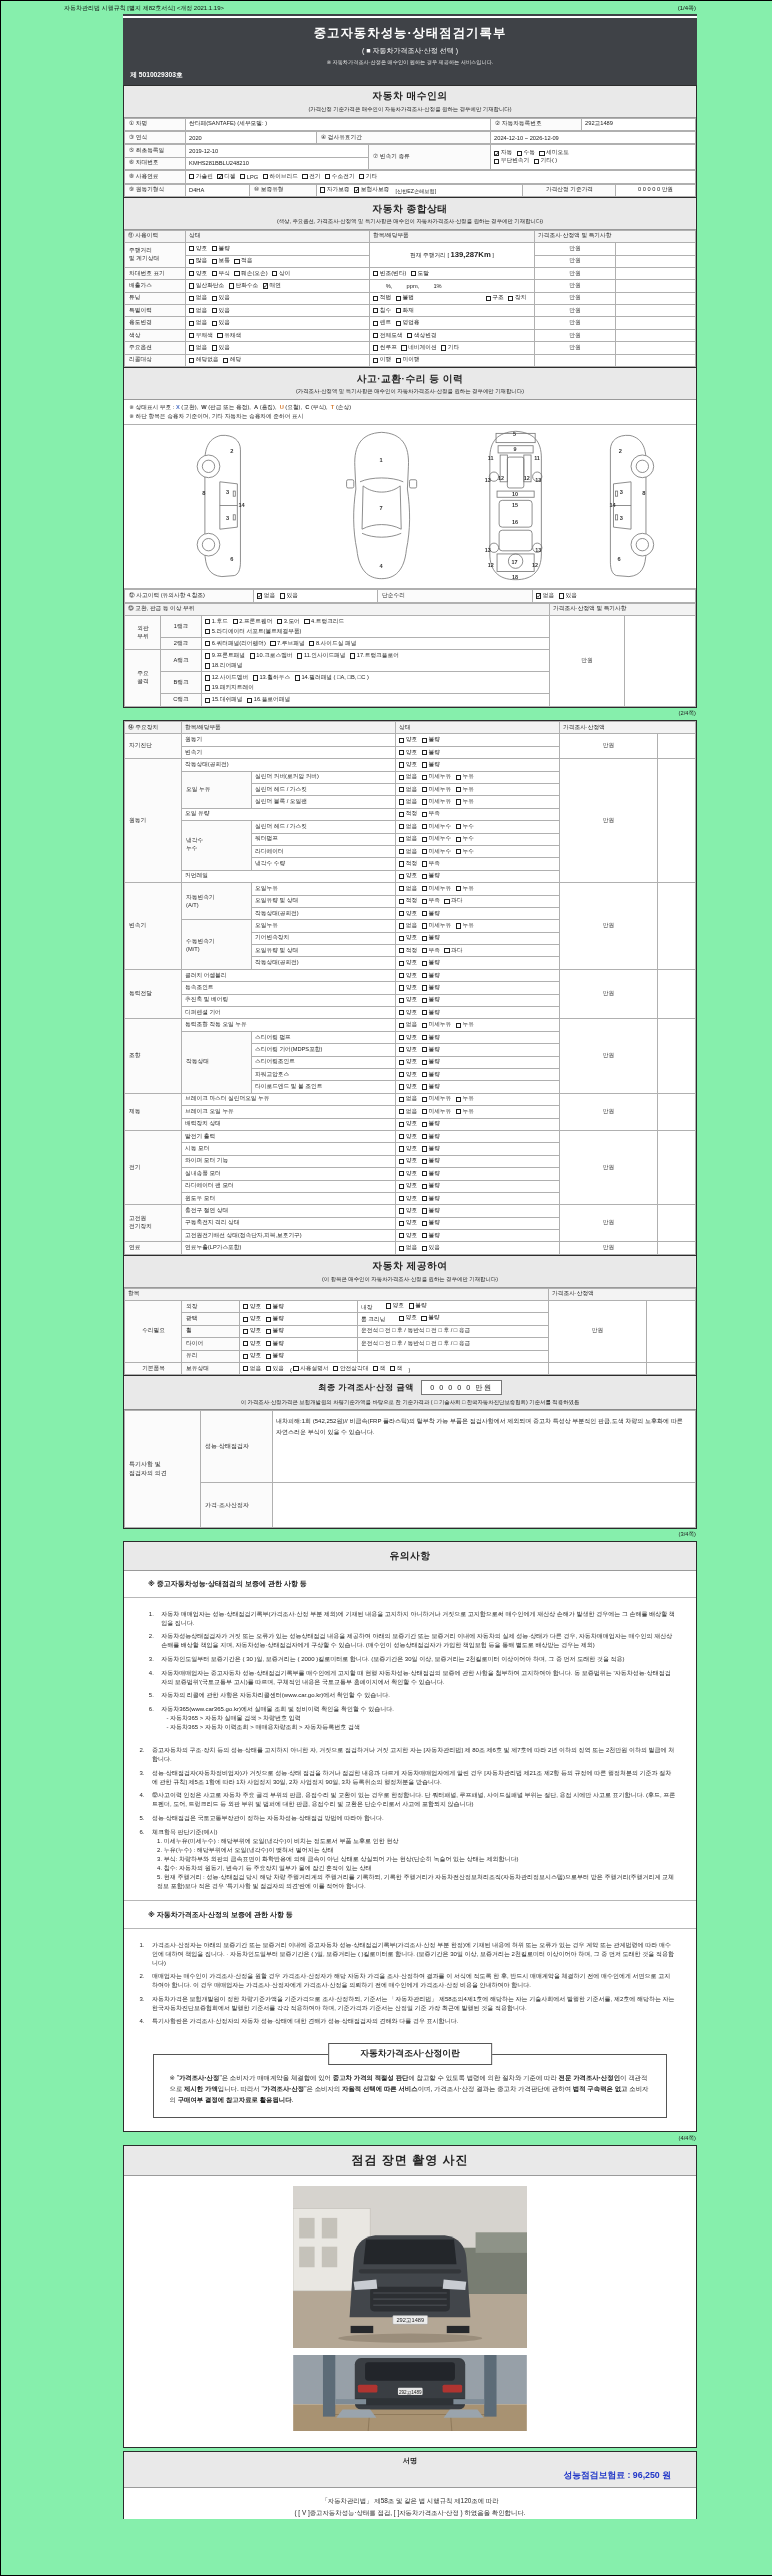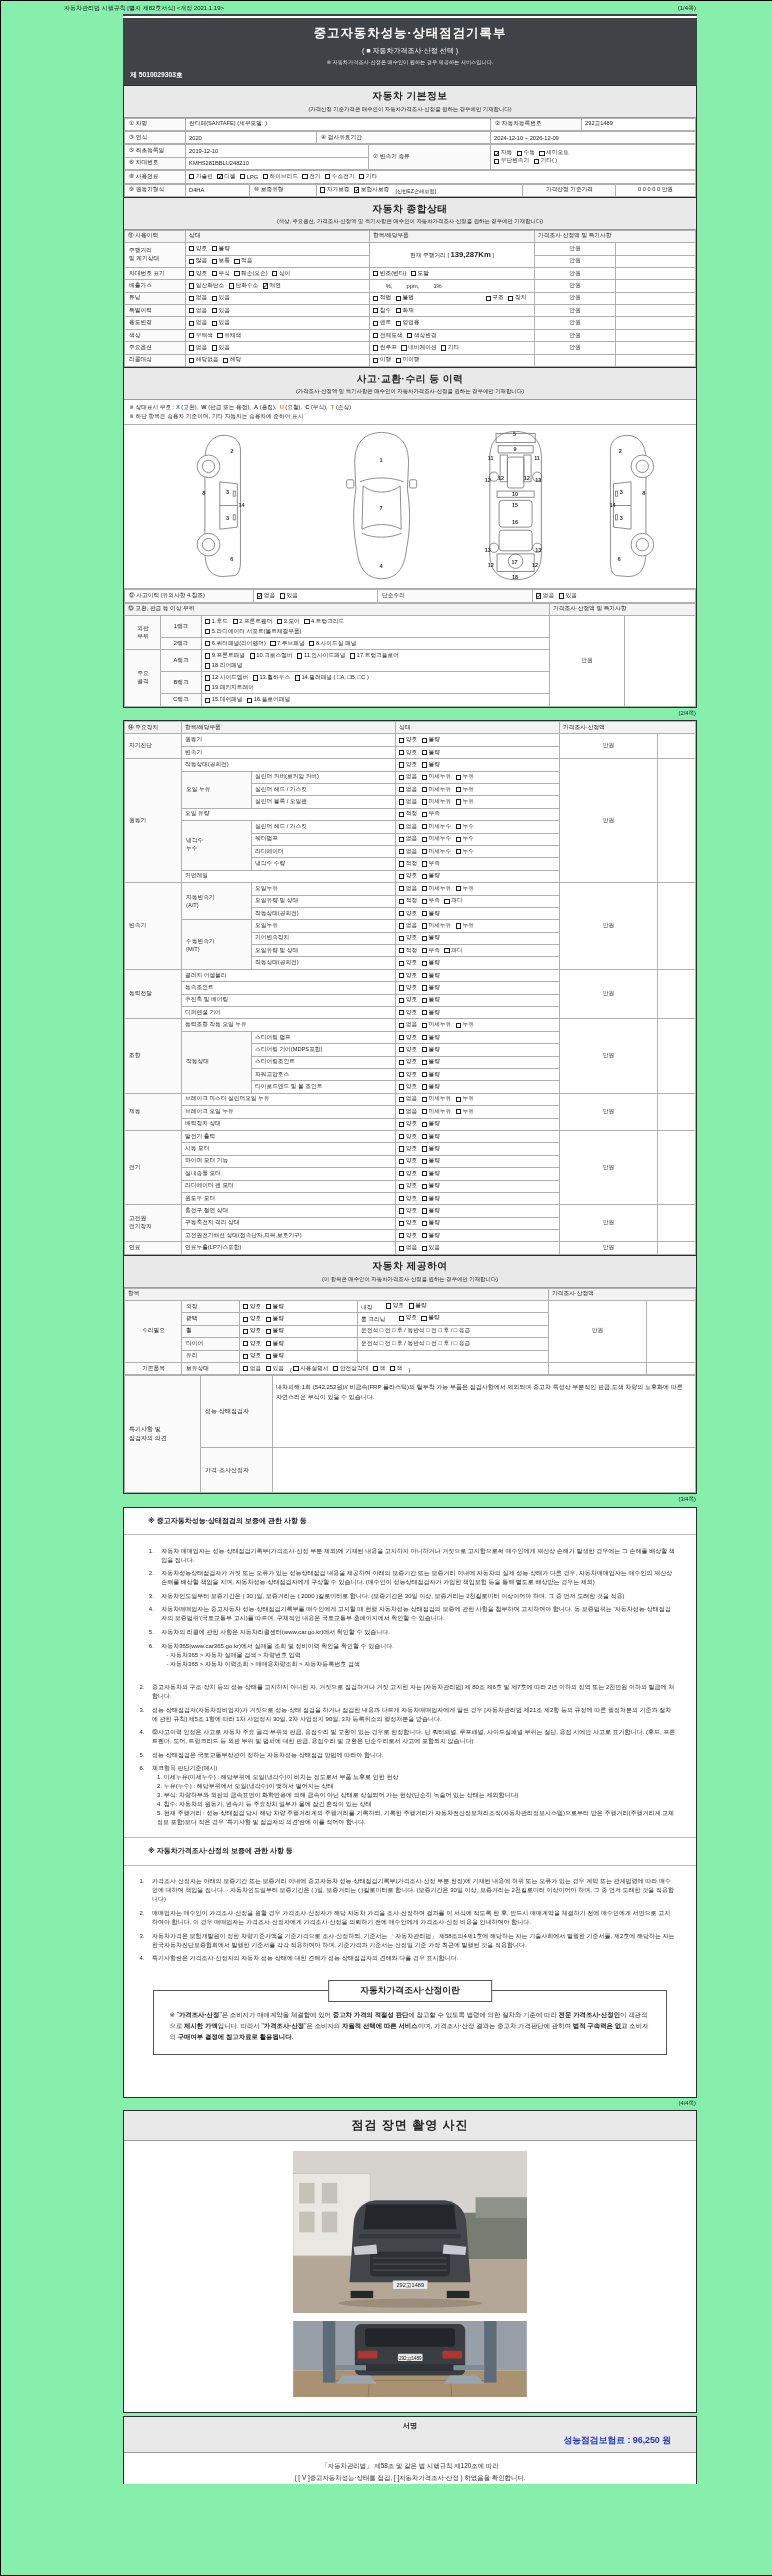--- a/index.html
+++ b/index.html
@@ -82,21 +82,21 @@
     <div class="hl2" data-name="header-rule-gap"></div>
     <div class="dark" data-name="document-header">
       <div class="t" data-name="document-title">중고자동차성능·상태점검기록부</div>
       <div class="s" data-name="document-subtitle">( ■ 자동차가격조사·산정 선택 )</div>
       <div class="n" data-name="document-note">※ 자동차가격조사·산정은 매수인이 원하는 경우 제공하는 서비스입니다.</div>
       <div class="no" data-name="document-number">제 5010029303호</div>
     </div>
 
     <div class="sec" data-name="page1-section">
       <div class="band" data-name="basic-info-band">
-        <div class="t" data-name="basic-info-title">자동차 기본정보</div>
+        <div class="t" data-name="basic-info-title">자동차 매수인의</div>
         <div class="s" data-name="basic-info-subtitle">(가격산정 기준가격은 매수인이 자동차가격조사·산정을 원하는 경우에만 기재합니다)</div>
       </div>
 
       <table data-name="basic-info-table-1">
         <colgroup>
             <col style="width:61px">
             <col style="width:305px">
             <col style="width:91px">
             <col>
           </colgroup>
@@ -1324,20 +1324,27 @@
                 </span><span class="cb" data-name="checkbox-잭">
                   <span class="bx" data-name="checkbox-icon"></span>
                   <span class="lb" data-name="checkbox-label">잭</span>
                 </span> )</td>
               <td class="pc" data-name="price-cell"></td>
               <td class="bc" data-name="remark-cell"></td>
             </tr>
           </tbody>
       </table>
 
+      <div class="finalband" data-name="final-price-band">
+        <div class="row1">
+          <span class="lbl" data-name="final-price-label">최종 가격조사·산정 금액</span>
+          <span class="val" data-name="final-price-value"><span>0  0  0  0  0</span> <span>만원</span></span>
+        </div>
+        <div class="note" data-name="final-price-note">이 가격조사·산정가격은 보험개발원의 차량기준가액을 바탕으로 한 기준가격과 ( □ 기술사회 □ 한국자동차진단보증협회) 기준서를 적용하였음</div>
+      </div>
 
       <table class="opin" data-name="opinions-table">
         <colgroup>
             <col style="width:76px">
             <col style="width:72px">
             <col>
           </colgroup>
         <tbody>
             <tr data-name="table-row">
           <td class="gc" rowspan="2" data-name="opinions-label" style="white-space:pre-line">특기사항 및
@@ -1349,20 +1356,23 @@
           <td class="gc" style="height:45px" data-name="appraiser-label">가격·조사산정자</td>
           <td data-name="appraiser-opinion"></td>
         </tr>
       </tbody>
         </table>
     </div>
 
     <div class="pgmark" data-name="page-number">(3/4쪽)</div>
 
     <div class="sec" style="min-height:591px" data-name="notices-section">
+      <div class="band" data-name="notices-band">
+        <div class="t" style="padding:3.1px 0" data-name="notices-title">유의사항</div>
+      </div>
       <div class="nheadrow" data-name="notices-part1-heading">※ 중고자동차성능·상태점검의 보증에 관한 사항 등</div>
       <div class="nblock" id="notices-part1" data-name="notices-part1-items">
           <div class="ni inner nsub" data-name="notice-item">
             <span class="nn">1.</span>
             <span class="nt">자동차 매매업자는 성능·상태점검기록부(가격조사·산정 부분 제외)에 기재된 내용을 고지하지 아니하거나 거짓으로 고지함으로써 매수인에게 재산상 손해가 발생한 경우에는 그 손해를 배상할 책임을 집니다.</span>
           </div>
           <div class="ni inner nsub" data-name="notice-item">
             <span class="nn">2.</span>
             <span class="nt">자동차성능상태점검자가 거짓 또는 오류가 있는 성능상태점검 내용을 제공하여 아래의 보증기간 또는 보증거리 이내에 자동차의 실제 성능·상태가 다른 경우, 자동차매매업자는 매수인의 재산상 손해를 배상할 책임을 지며, 자동차성능·상태점검자에게 구상할 수 있습니다. (매수인이 성능상태점검자가 가입한 책임보험 등을 통해 별도로 배상받는 경우는 제외)</span>
           </div>

